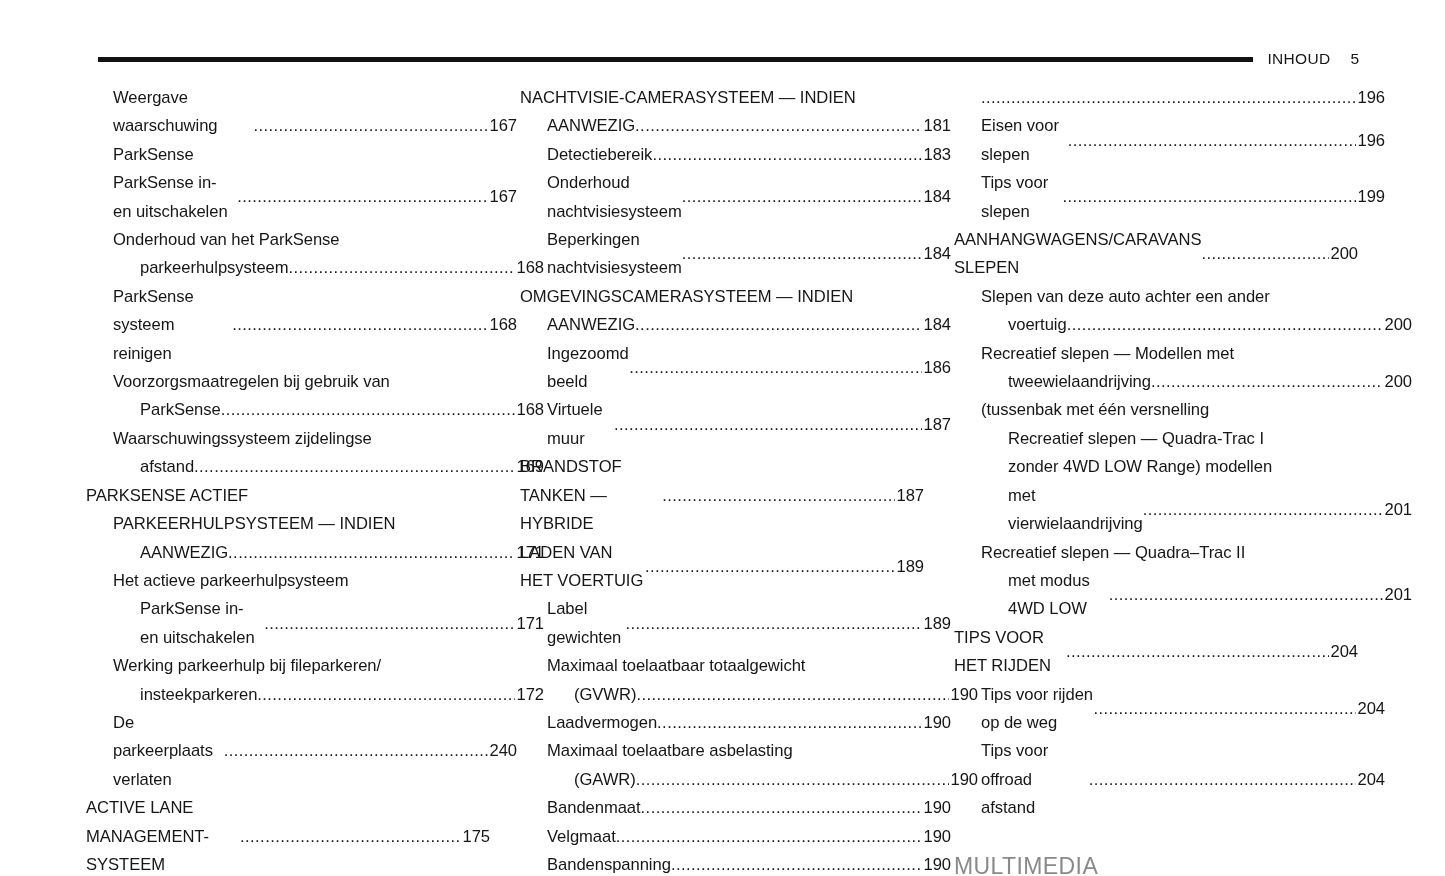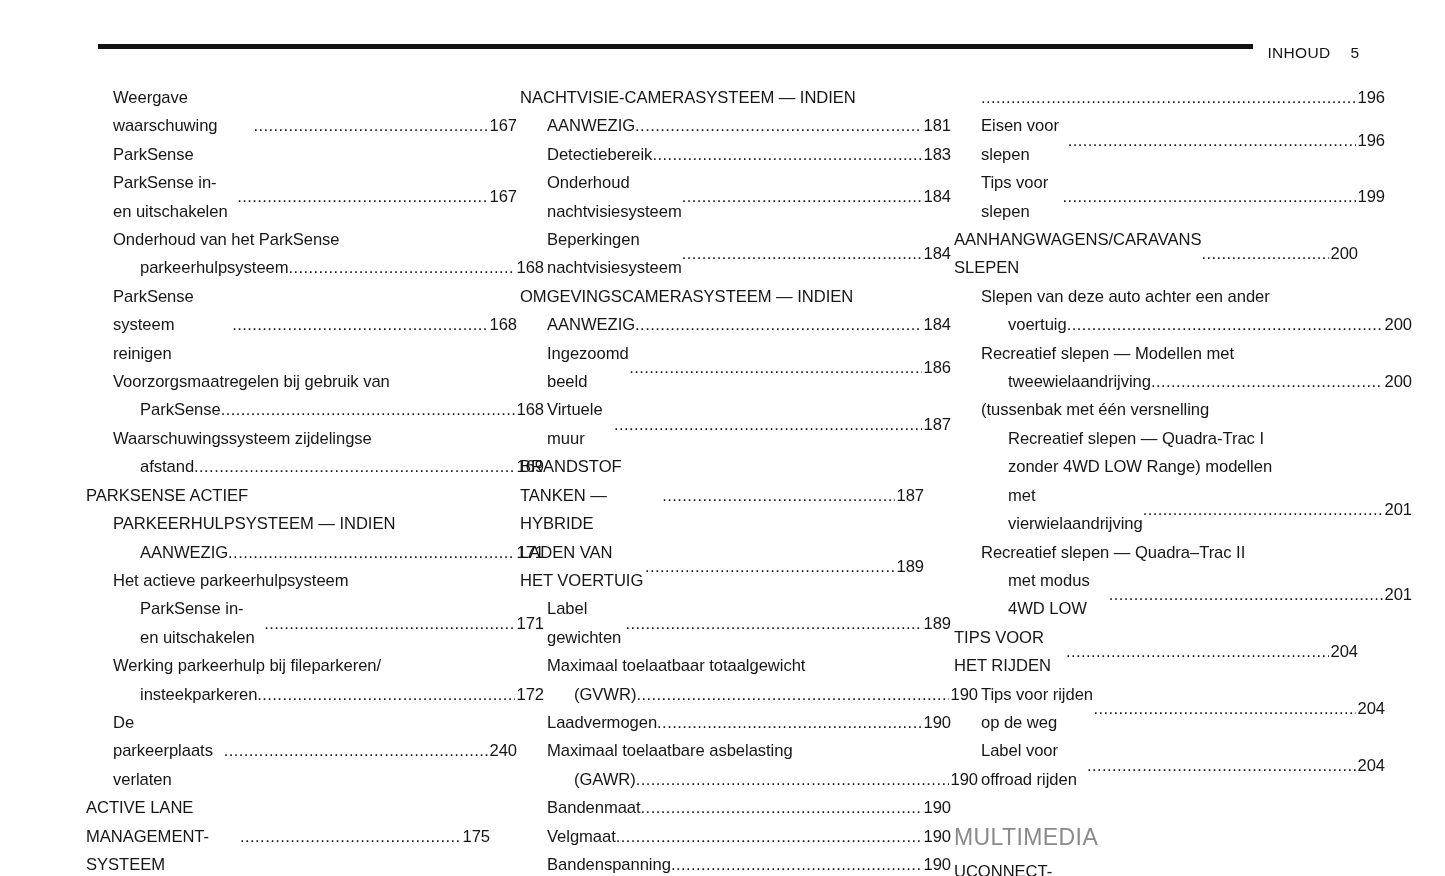--- a/index.html
+++ b/index.html
@@ -16,20 +16,21 @@
     position: relative;
   }
 
   
   .page-header {
     position: absolute;
     left: 12px; right: 0;
     top: 44px;
     height: 30px;
     display: flex;
+    align-items: center;
   }
   .header-rule {
     margin-left: 86px;
     height: 5px;
     background: #121212;
     flex: 1 1 auto;
   }
   .header-label {
     font-size: 15.5px;
     letter-spacing: 0.3px;
@@ -428,21 +429,21 @@
       </div>
       <div class="entry lvl1">
         <div class="row">
           <span class="txt">Tips voor rijden op de weg</span>
           <span class="dots">..........................................................................................</span>
           <span class="pg">204</span>
         </div>
       </div>
       <div class="entry lvl1">
         <div class="row">
-          <span class="txt">Label voor offroad rijden</span>
+          <span class="txt">Tips voor offroad afstand</span>
           <span class="dots">..........................................................................................</span>
           <span class="pg">204</span>
         </div>
       </div>
       <div class="section-head">MULTIMEDIA</div>
       <div class="entry lvl0">
         <div class="row">
           <span class="txt">UCONNECT-SYSTEMEN </span>
           <span class="dots">..........................................................................................</span>
           <span class="pg">208</span>

